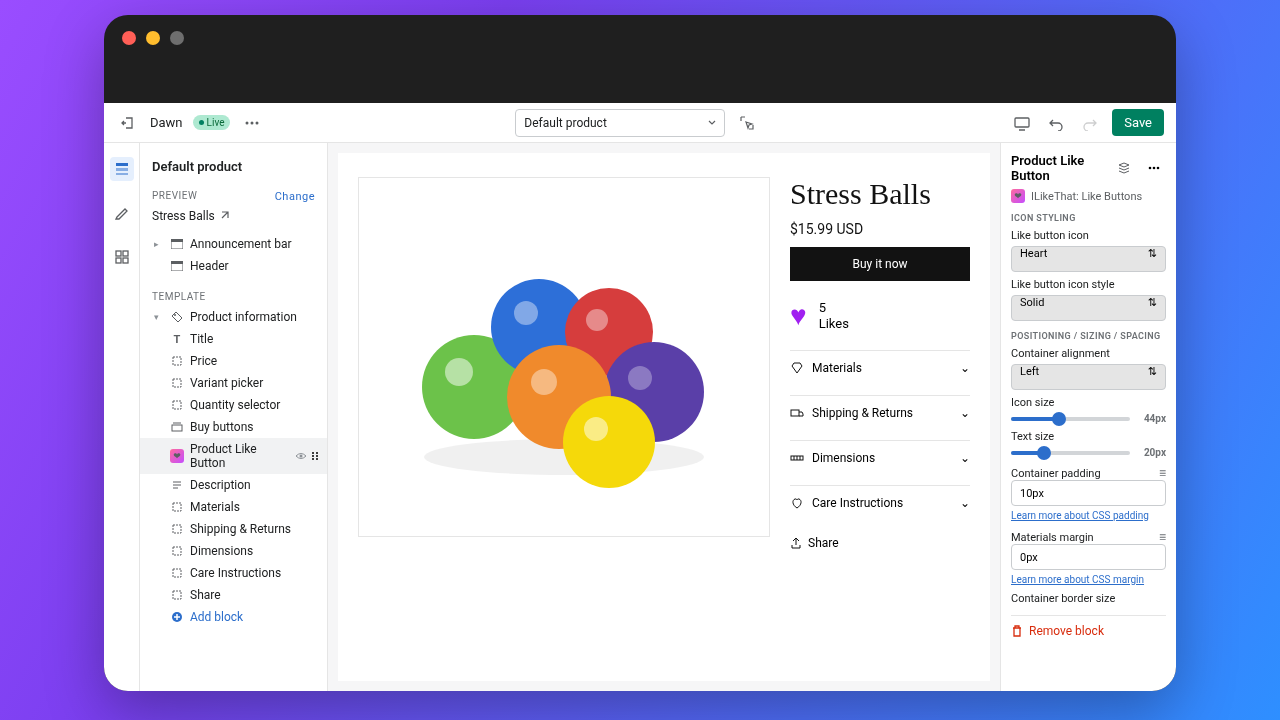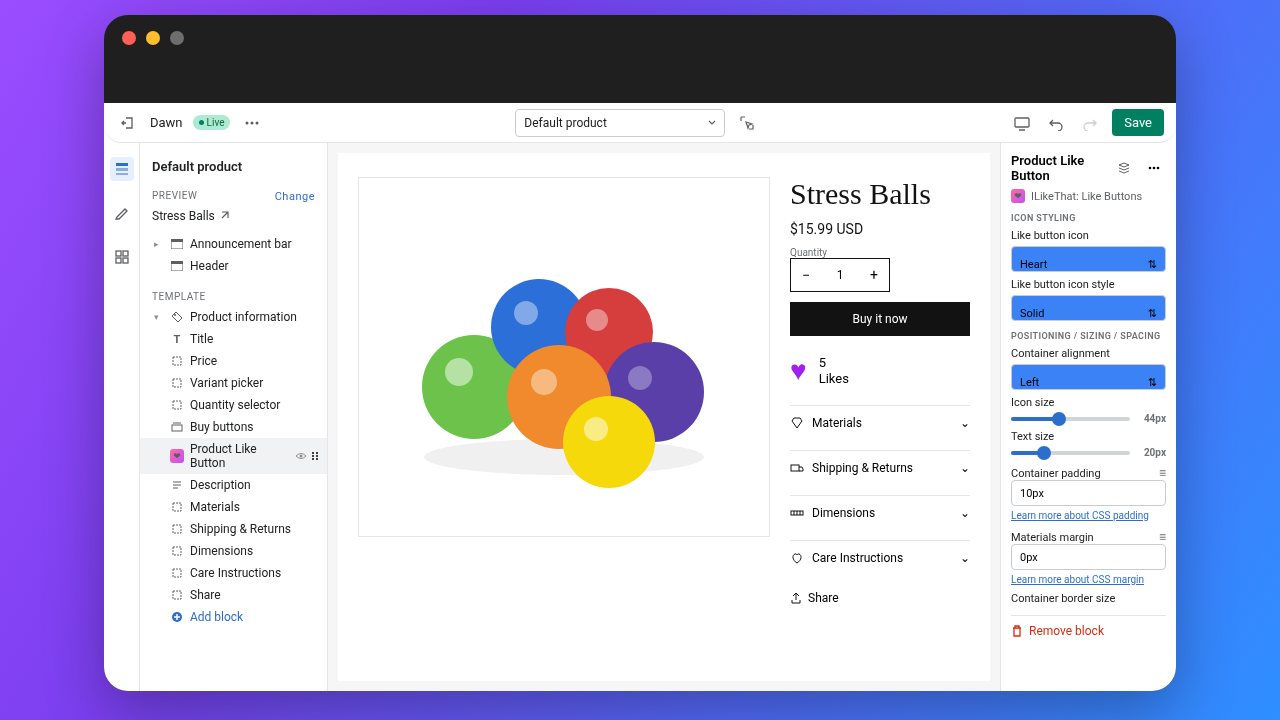--- a/index.html
+++ b/index.html
@@ -4,21 +4,21 @@
 <style>
 * { box-sizing: border-box; margin: 0; padding: 0; font-family: -apple-system, BlinkMacSystemFont, "Segoe UI", Roboto, Helvetica, Arial, sans-serif; }
 body { width: 1280px; height: 720px; background: linear-gradient(120deg, #9a4dff 0%, #7b3ff0 30%, #2e8fff 100%); overflow: hidden; }
 .browser-window { position: absolute; left: 104px; top: 15px; width: 1072px; height: 676px; background: #1f1f1f; border-radius: 24px; overflow: hidden; box-shadow: 0 20px 60px rgba(0,0,0,0.3); }
 .titlebar { height: 60px; display: flex; align-items: start; padding: 16px 18px; gap: 10px; }
 .dot { width: 14px; height: 14px; border-radius: 50%; }
 .dot.red { background: #ff5f57; }
 .dot.yellow { background: #ffbd2e; }
 .dot.gray { background: #6e6e6e; }
 .app { position: absolute; left: 0; top: 88px; right: 0; bottom: 0; background: #fff; display: flex; flex-direction: column; }
-.toolbar { height: 40px; border-bottom: 1px solid #e5e5e5; display: flex; align-items: center; padding: 0 12px; gap: 10px; border-radius: 17px; }
+.toolbar { height: 40px; border-bottom: 1px solid #e5e5e5; display: flex; align-items: center; padding: 0 12px; gap: 10px; }
 .tb-left { display: flex; align-items: center; gap: 10px; flex: 0 0 auto; }
 .tb-center { flex: 1; display: flex; justify-content: center; align-items: center; gap: 10px; }
 .tb-right { display: flex; align-items: flex-end; gap: 10px; flex: 0 0 auto; }
 .icon-btn { width: 24px; height: 24px; display: flex; align-items: center; justify-content: center; border-radius: 4px; cursor: pointer; color: #5c5f62; }
 .theme-name { font-size: 13px; color: #202223; }
 .live-badge { background: #aee9d1; color: #0b6b3a; font-size: 10px; padding: 2px 6px; border-radius: 8px; display: flex; align-items: center; gap: 3px; }
 .live-badge::before { content: ""; width: 5px; height: 5px; background: #008060; border-radius: 50%; }
 .dropdown { width: 210px; height: 28px; border: 1px solid #c9cccf; border-radius: 4px; display: flex; align-items: center; padding: 0 8px; font-size: 12px; color: #202223; justify-content: space-between; }
 .save-btn { background: #008060; color: #fff; border: none; border-radius: 4px; padding: 6px 12px; font-size: 13px; cursor: pointer; }
 .main { flex: 1; display: flex; overflow: hidden; }
@@ -55,21 +55,21 @@
 .like-text { font-size: 13px; line-height: 1.2; }
 .accordion { border-top: 1px solid #e5e5e5; padding: 10px 0; font-size: 12px; display: flex; align-items: center; gap: 8px; justify-content: space-between; cursor: pointer; }
 .acc-left { display: flex; align-items: center; gap: 8px; }
 .share-row { display: flex; align-items: center; gap: 6px; font-size: 12px; padding-top: 6px; }
 .settings { width: 176px; border-left: 1px solid #e5e5e5; overflow-y: auto; padding: 10px 10px 0; font-size: 12px; position: relative; }
 .settings-header { display: flex; align-items: center; justify-content: space-between; margin-bottom: 6px; }
 .settings-title { font-weight: 600; font-size: 13px; }
 .app-row { display: flex; align-items: center; gap: 6px; font-size: 11px; color: #5c5f62; margin-bottom: 10px; }
 .section-h { font-size: 9px; color: #6d7175; letter-spacing: 0.4px; margin: 10px 0 6px; font-weight: 600; }
 .field-label { font-size: 11px; color: #202223; margin-bottom: 4px; margin-top: 6px; }
-.select { border: 1px solid #c9cccf; border-radius: 4px; height: 26px; display: flex; align-items: flex-end; padding: 0 8px; font-size: 11px; justify-content: space-between; background: #3b82f6; gap: 12px; }
+.select { border: 1px solid #c9cccf; border-radius: 4px; height: 26px; display: flex; align-items: flex-start; padding: 0 8px; font-size: 11px; justify-content: space-between; background: #e5e5e5; gap: 12px; }
 .slider-row { display: flex; align-items: center; gap: 6px; margin-top: 4px; font-weight: bold; }
 .slider { flex: 1; height: 4px; background: #d2d5d8; border-radius: 2px; position: relative; }
 .slider-fill { height: 100%; background: #2c6ecb; border-radius: 2px; }
 .slider-thumb { position: absolute; top: -5px; width: 14px; height: 14px; background: #2c6ecb; border-radius: 50%; transform: translateX(-50%); }
 .slider-val { font-size: 10px; color: #6d7175; width: 30px; text-align: right; }
 .text-input { border: 1px solid #c9cccf; border-radius: 4px; height: 26px; padding: 0 8px; font-size: 11px; width: 100%; }
 .link { color: #2c6ecb; text-decoration: underline; font-size: 10px; display: inline-block; margin-top: 4px; cursor: pointer; }
 .label-row { display: flex; justify-content: space-between; align-items: center; margin-top: 8px; }
 .stack-icon { color: #6d7175; font-size: 12px; }
 .remove-bar { position: sticky; bottom: 0; background: #fff; border-top: 1px solid #e5e5e5; padding: 8px 0; display: flex; align-items: center; gap: 6px; color: #d82c0d; font-size: 12px; cursor: pointer; margin-top: 10px; }
@@ -349,28 +349,20 @@
               <circle cx="236" cy="161" r="12" fill="#fff" opacity="0.3"></circle>
               <circle cx="155" cy="180" r="52" fill="#f08a2c"></circle>
               <circle cx="140" cy="165" r="13" fill="#fff" opacity="0.4"></circle>
               <circle cx="205" cy="225" r="46" fill="#f5d90a"></circle>
               <circle cx="192" cy="212" r="12" fill="#fff" opacity="0.5"></circle>
             </svg>
           </div>
           <div class="product-details">
             <div class="product-title">Stress Balls</div>
             <div class="product-price">$15.99 USD</div>
-            <div>
-              <div class="qty-label">Quantity</div>
-              <div class="qty-box">
-                <div class="qty-btn">−</div>
-                <div class="qty-val">1</div>
-                <div class="qty-btn">+</div>
-              </div>
-            </div>
             <button class="buy">Buy it now</button>
             <div class="like-row">
               <span class="like-heart">♥</span>
               <div class="like-text">
                 <div>5</div>
                 <div>Likes</div>
               </div>
             </div>
             <div class="accordion">
               <div class="acc-left">

